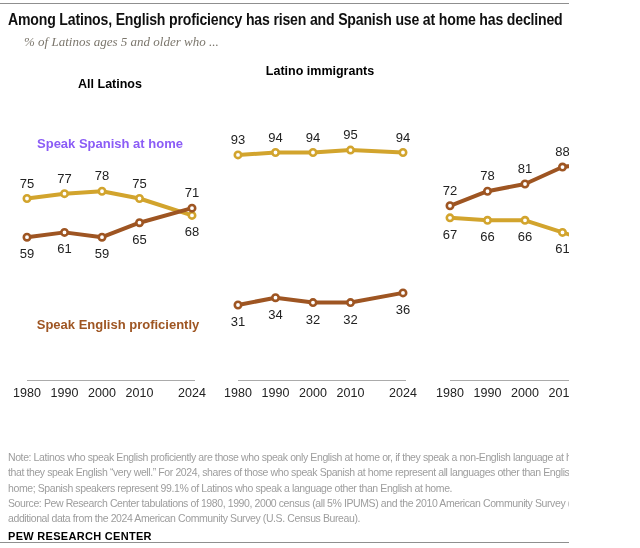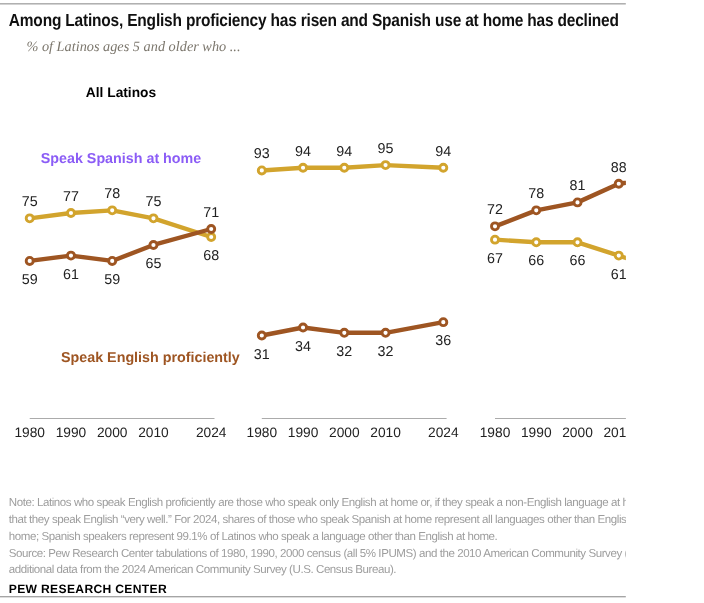--- a/index.html
+++ b/index.html
@@ -51,23 +51,24 @@
 </head>
 <body>
 
 <div class="card">
   <div class="rule top"></div>
 
   <div class="title">Among Latinos, English proficiency has risen and Spanish use at home has declined</div>
   <div class="subtitle">% of Latinos ages 5 and older who ...</div>
 
   <div class="panel-header p1">All Latinos</div>
+  <div class="panel-header p2">Latino immigrants</div>
 
   <div class="series-label spanish" style="color: #8b5cf6;">Speak Spanish at home</div>
-  <div class="series-label english" style="color: rgb(158, 85, 34); text-align: right;">Speak English proficiently</div>
+  <div class="series-label english" style="color: rgb(158, 85, 34);">Speak English proficiently</div>
 
   <svg id="chart-svg" class="chart-svg" width="640" height="548" viewBox="0 0 640 548">
       <g>
         <line x1="27" y1="380.5" x2="195" y2="380.5" stroke="#ABABAB" stroke-width="1"></line>
         <text x="27" y="397" fill="#222222" font-size="12.5" text-anchor="middle" font-family="&quot;Liberation Sans&quot;,&quot;DejaVu Sans&quot;,sans-serif">1980</text>
         <text x="64.5" y="397" fill="#222222" font-size="12.5" text-anchor="middle" font-family="&quot;Liberation Sans&quot;,&quot;DejaVu Sans&quot;,sans-serif">1990</text>
         <text x="102" y="397" fill="#222222" font-size="12.5" text-anchor="middle" font-family="&quot;Liberation Sans&quot;,&quot;DejaVu Sans&quot;,sans-serif">2000</text>
         <text x="139.5" y="397" fill="#222222" font-size="12.5" text-anchor="middle" font-family="&quot;Liberation Sans&quot;,&quot;DejaVu Sans&quot;,sans-serif">2010</text>
         <text x="192" y="397" fill="#222222" font-size="12.5" text-anchor="middle" font-family="&quot;Liberation Sans&quot;,&quot;DejaVu Sans&quot;,sans-serif">2024</text>
         <polyline points="27,198.5 64.5,193.66 102,191.24 139.5,198.5 192,215.44" fill="none" stroke="#D2A42D" stroke-width="4" stroke-linejoin="round"></polyline>

